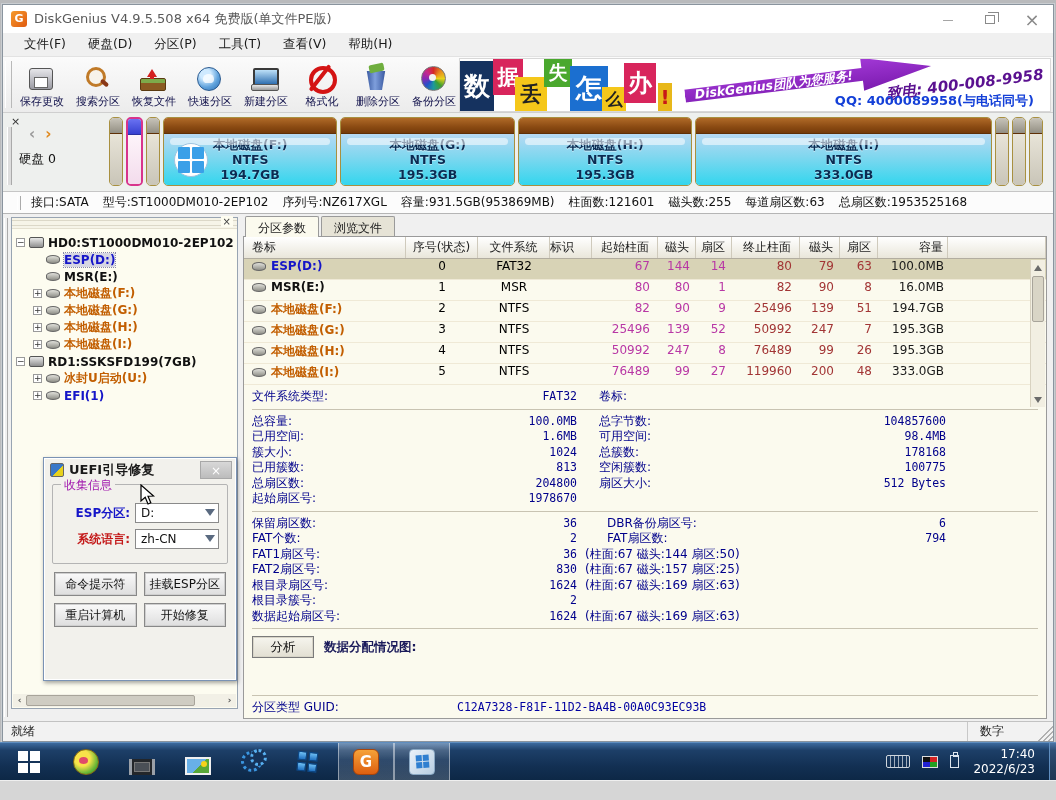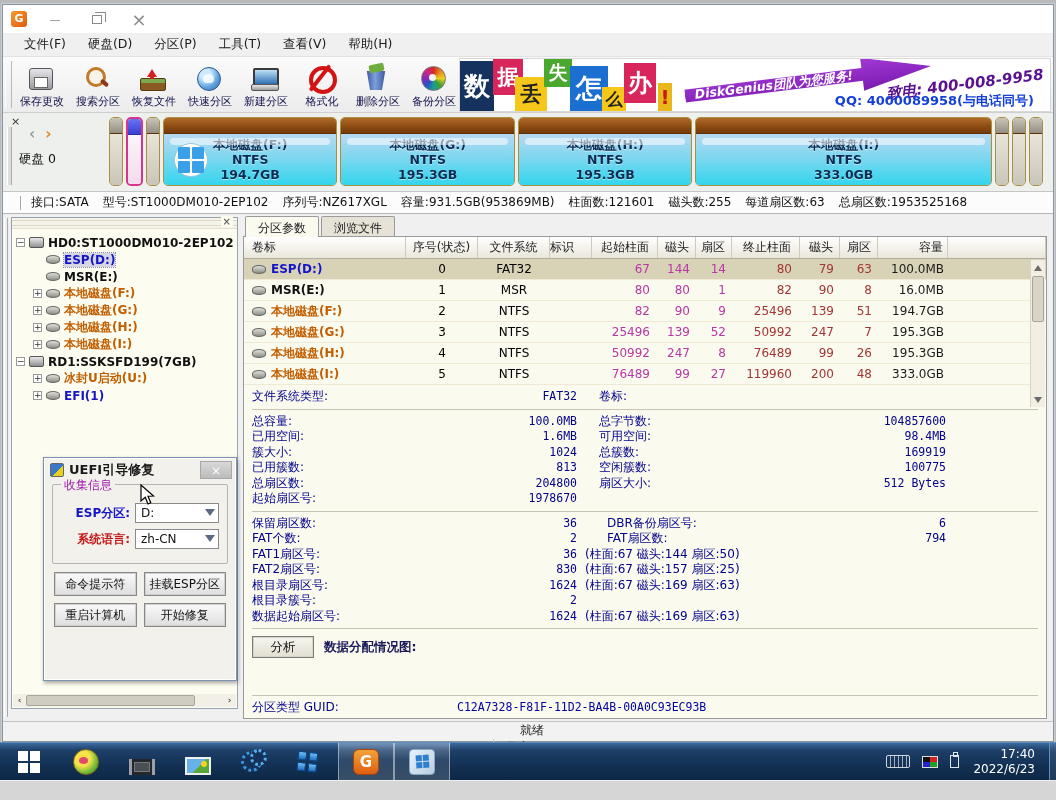--- a/index.html
+++ b/index.html
@@ -141,21 +141,21 @@
 
   
   .rpanel { flex:1; position:relative; padding:2px 20px 0 2px; }
   .tabs { height:21px; display:flex; padding-left:2px; }
   .tab { font-size:12px; color:#222; padding:3px 12px 2px; border:1px solid #9a9a9a; border-bottom:none; background:#e6e3d6; margin-right:2px; border-radius:2px 2px 0 0; }
   .tab.active { background:#fbfaee; position:relative; top:0; font-weight:normal; z-index:2; }
   .rbody { position:absolute; left:2px; right:6px; top:22px; bottom:2px; background:#fbfaee; border:1px solid #9a9a9a; overflow:hidden; }
 
   
   .ptable { position:relative; }
-  .prow { display:flex; height:21px; align-items:center; border-bottom:1px solid #efe9d6; font-size:12px; }
+  .prow { display:flex; height:21px; align-items:flex-start; border-bottom:1px solid #efe9d6; font-size:12px; }
   .prow.head { height:22px; background:linear-gradient(#ffffff,#e9e6da); border-bottom:1px solid #b2ada0; font-weight:normal; color:#222; }
   .prow.head > span { border-right:1px solid #cfcabc; height:100%; display:flex; align-items:center; }
   .prow.sel { background:#d8d3b6; }
   .cl { width:162px; padding-left:8px; display:flex; align-items:center; gap:5px; overflow:hidden; }
   .cn { width:72px; justify-content:center; text-align:center; }
   .cf { width:72px; justify-content:center; text-align:center; }
   .cid { width:42px; }
   .csc { width:66px; justify-content:flex-end; text-align:right; padding-right:8px; }
   .csh { width:38px; justify-content:flex-end; text-align:right; padding-right:6px; }
   .css2 { width:36px; justify-content:flex-end; text-align:right; padding-right:6px; }
@@ -189,21 +189,21 @@
   .ddiv { height:1px; background:#c8c3b2; margin:4px 8px 4px 0; }
   .arow { display:flex; align-items:center; margin:6px 0 2px 0; height:24px; }
   .abtn { width:62px; height:22px; background:linear-gradient(#f6f5ee,#e2dfd2); border:1px solid #7a7a7a; box-shadow:0 0 0 1px #d8d5c8 inset; font-size:12.5px; color:#111; margin-right:10px; font-family:inherit; }
   .alab { color:#1a1a5a; font-weight:bold; font-size:12.5px; }
   .gspacer { height:30px; }
   .grow { display:flex; height:15.5px; line-height:15.5px; }
   .gl { width:205px; }
   .gv { font-family:"DejaVu Sans Mono","Liberation Mono",monospace; font-size:11.5px; color:#0000a0; }
 
   
-  .statusbar { position:absolute; left:0; right:0; bottom:0; height:20px; background:#f2f2f2; border-top:1px solid #c2c2c2; display:flex; align-items:center; font-size:12px; color:#222;flex-direction:column; }
+  .statusbar { position:absolute; left:0; right:0; bottom:0; height:20px; background:#f2f2f2; border-top:1px solid #c2c2c2; display:flex; align-items:center; font-size:12px; color:#222; }
   .statusbar .sl { padding-left:8px; flex:1; }
   .sseg { width:70px; border-left:1px solid #c8c8c8; height:100%; display:flex; align-items:center; padding-left:12px; }
   .sgrip { width:16px; height:100%; background:linear-gradient(135deg,transparent 0 55%,#b0b0b0 55% 60%,transparent 60% 70%,#b0b0b0 70% 75%,transparent 75% 85%,#b0b0b0 85% 90%,transparent 90%); }
 
   
   .taskbar { position:absolute; left:0; top:742px; width:1056px; height:38px;
       background:linear-gradient(#3c6a9e 0%,#1d3f68 20%,#122f52 65%,#0d2846); border-top:1px solid #5f8ec0; display:flex; align-items:stretch; }
   .tb-start { width:58px; display:flex; align-items:center; justify-content:center; }
   .winflag { display:grid; grid-template-columns:10px 10px; grid-template-rows:10px 10px; gap:2px; }
   .winflag i { background:#fff; }
@@ -236,20 +236,21 @@
   .bottomstrip { position:absolute; left:0; top:780px; width:1056px; height:20px; background:#d6d6d6; border-top:1px solid #efefef; }
 </style>
 </head>
 <body>
 
 <div class="screen">
   <div class="window">
 
     <div class="titlebar">
       <span class="appicon">G</span>
+      <span class="title">DiskGenius V4.9.5.508 x64 免费版(单文件PE版)</span>
       <span class="wctl min"></span>
       <span class="wctl max">
           <i></i>
         </span>
       <span class="wctl cls"></span>
     </div>
 
     <div class="menubar">
       <span class="menuitem">文件(F)</span>
       <span class="menuitem">硬盘(D)</span>
@@ -673,21 +674,21 @@
             <div class="drow">
                 <span class="dl1">已用空间:</span>
                 <span class="dv1">1.6MB</span>
                 <span class="dl2">可用空间:</span>
                 <span class="dv2">98.4MB</span>
               </div>
             <div class="drow">
                 <span class="dl1">簇大小:</span>
                 <span class="dv1">1024</span>
                 <span class="dl2">总簇数:</span>
-                <span class="dv2">169919</span>
+                <span class="dv2">178168</span>
               </div>
             <div class="drow">
                 <span class="dl1">已用簇数:</span>
                 <span class="dv1">813</span>
                 <span class="dl2">空闲簇数:</span>
                 <span class="dv2">100775</span>
               </div>
             <div class="drow">
                 <span class="dl1">总扇区数:</span>
                 <span class="dv1">204800</span>

